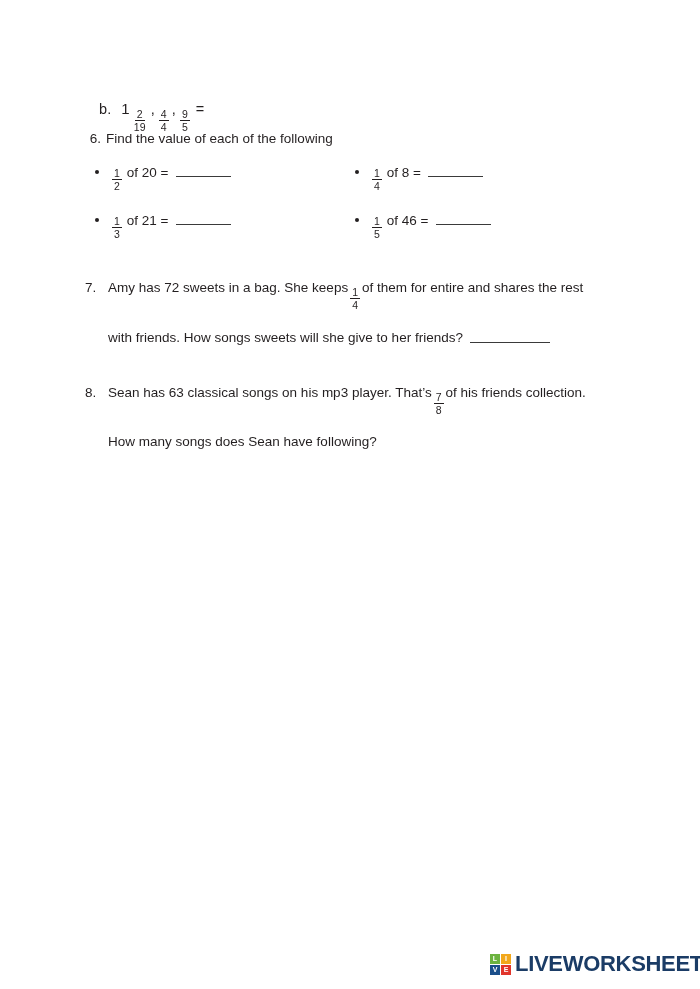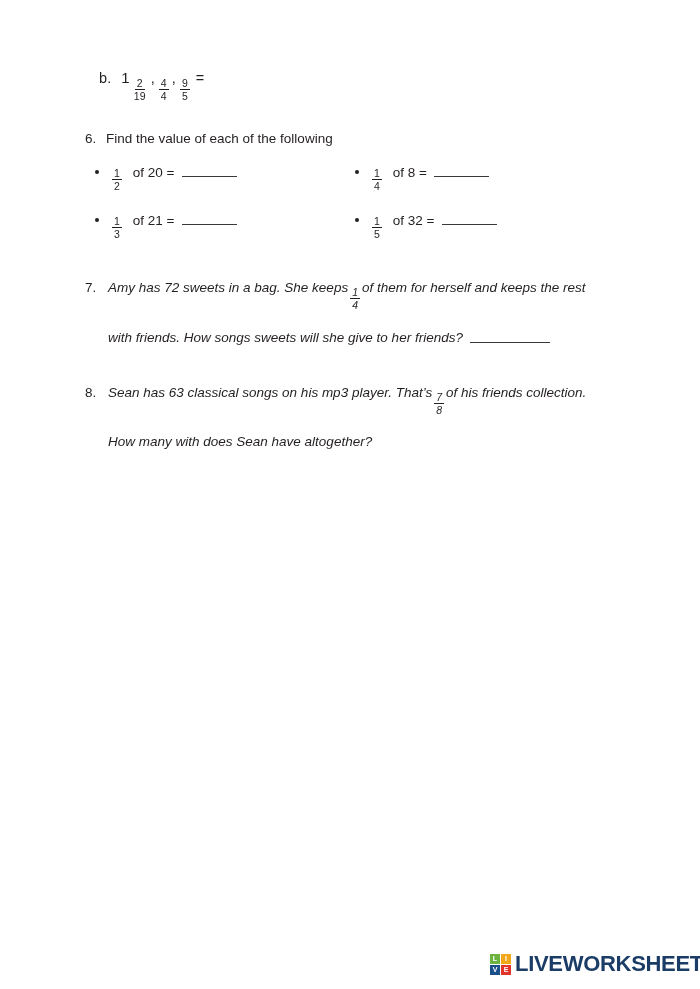--- a/index.html
+++ b/index.html
@@ -41,21 +41,21 @@
   }
 
   .whole {
     font-size: 15px;
   }
 
   
   .item-b {
     position: absolute;
     left: 99px;
-    top: 69px;
+    top: 100px;
     font-size: 14.5px;
     letter-spacing: 0.1px;
     white-space: nowrap;
   }
   .item-b .b-label {
     margin-right: 10px;
   }
   .item-b .comma {
     margin: 0 2px 0 1px;
   }
@@ -63,20 +63,21 @@
     margin-left: 4px;
   }
 
   
   .q6 {
     position: absolute;
     left: 85px;
     top: 131px;
     font-size: 13.5px;
     white-space: nowrap;
+    text-align: center;
   }
   .q6 .qnum {
     display: inline-block;
     width: 21px;
   }
 
   .bullets {
     position: absolute;
     left: 95px;
     top: 165px;
@@ -100,21 +101,21 @@
     width: 4px;
     height: 4px;
     border-radius: 50%;
     background: #231f20;
     margin-right: 11px;
     position: relative;
     top: -3px;
     flex: none;
   }
   .ofexp {
-    margin-left: 9px;
+    margin-left: 3px;
   }
   .blank {
     display: inline-block;
     border-bottom: 1.3px solid #3a3a3a;
     vertical-align: baseline;
     margin-left: 7px;
     height: 0.85em;
   }
   .blank.w55 { width: 55px; }
   .blank.w80 { width: 80px; }
@@ -126,21 +127,20 @@
     line-height: 1;
   }
   .qblock .qnum {
     position: absolute;
     left: 0;
     top: 0;
     width: 21px;
   }
   .qblock .qbody {
     margin-left: 23px;
-    font-style: italic;
   }
   .qline {
     white-space: nowrap;
     margin-bottom: 20px;
   }
   .qline:last-child { margin-bottom: 0; }
 
   #q7 { left: 85px; top: 281px; }
   #q8 { left: 85px; top: 386px; }
 
@@ -231,53 +231,53 @@
           </span>
         <span class="ofexp">of 21 =</span>
         <span class="blank w55"></span>
       </div>
       <div class="bcell right">
         <span class="dot"></span>
         <span class="frac">
             <span class="num">1</span>
             <span class="den">5</span>
           </span>
-        <span class="ofexp">of 32 =</span>
+        <span class="ofexp">of 46 =</span>
         <span class="blank w55"></span>
       </div>
     </div>
 
   </div>
 
   <div class="qblock" id="q7">
     <span class="qnum">7.</span>
     <div class="qbody">
       <div class="qline">
         <span>Amy has 72 sweets in a bag. She keeps</span><span class="frac">
             <span class="num">1</span>
             <span class="den">4</span>
-          </span><span>of them for herself and keeps the rest</span>
+          </span><span>of them for entire and shares the rest</span>
       </div>
       <div class="qline">
         <span>with friends. How songs sweets will she give to her friends?</span><span class="blank w80"></span>
       </div>
     </div>
   </div>
 
   <div class="qblock" id="q8">
     <span class="qnum">8.</span>
     <div class="qbody">
       <div class="qline">
         <span>Sean has 63 classical songs on his mp3 player. That’s</span><span class="frac">
             <span class="num">7</span>
             <span class="den">8</span>
           </span><span>of his friends collection.</span>
       </div>
       <div class="qline">
-        <span>How many with does Sean have altogether?</span>
+        <span>How many songs does Sean have following?</span>
       </div>
     </div>
   </div>
 
   <div class="lw-logo">
     <div class="lw-mark">
       <span class="lw-cell" id="lwc0" style="background: rgb(108, 179, 63);">L</span>
       <span class="lw-cell" id="lwc1" style="background: rgb(242, 167, 27);">I</span>
       <span class="lw-cell" id="lwc2" style="background: rgb(27, 79, 138);">V</span>
       <span class="lw-cell" id="lwc3" style="background: rgb(225, 53, 43);">E</span>

